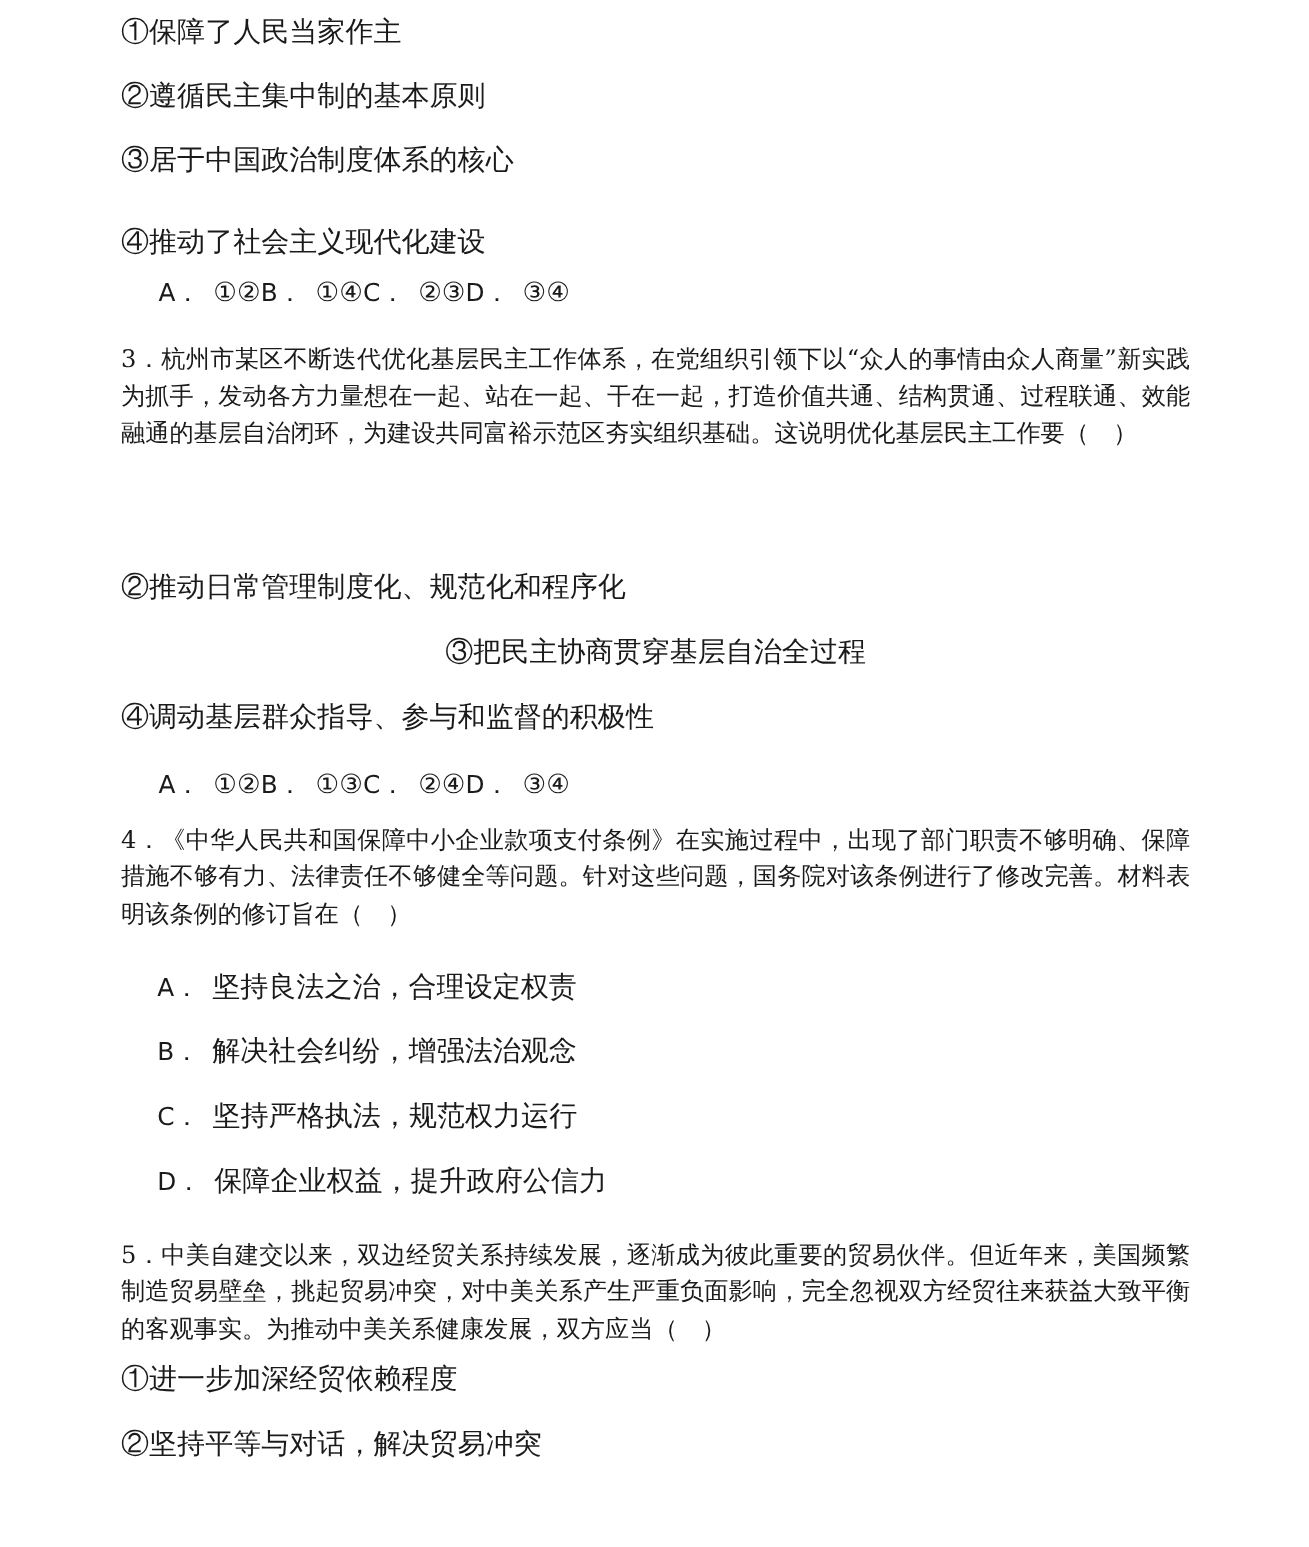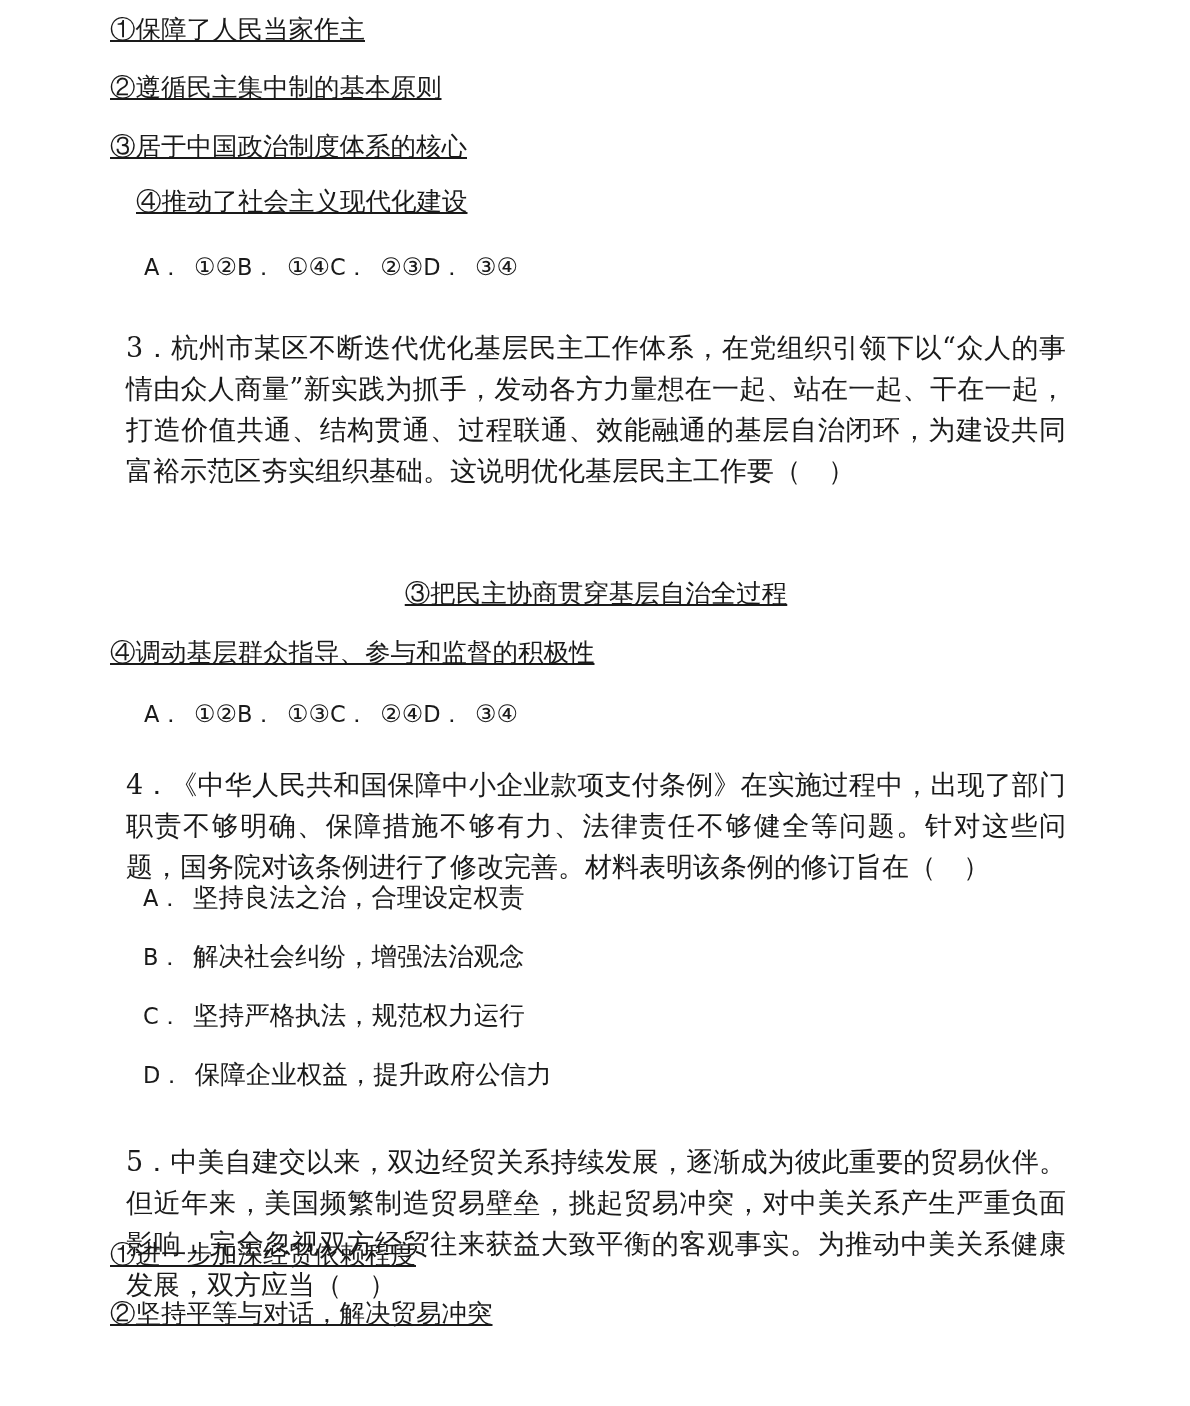--- a/index.html
+++ b/index.html
@@ -25,28 +25,27 @@
     padding: 0 108px 0 110px;
   }
 
   
   .item-line {
     font-size: 25.5px;
     line-height: 1.0;
     margin: 0;
     padding: 0;
     white-space: nowrap;
-    text-decoration: underline;
   }
 
   
   .stem {
-    font-size: 27px;
+    font-size: 22px;
     line-height: 1.52;
-    margin: 16px;
+    margin: 0;
     text-align: justify;
     text-justify: inter-ideograph;
     text-indent: 0;
   }
 
   
   .opt-row {
     font-size: 25.5px;
     line-height: 1.0;
     margin: 1px;
@@ -83,32 +82,35 @@
 
   <div class="row" style="top:17px;">
     <p class="item-line">①保障了人民当家作主</p>
   </div>
   <div class="row" style="top:134px;">
     <p class="item-line">③居于中国政治制度体系的核心</p>
   </div>
   <div class="row" style="top:75px;">
     <p class="item-line">②遵循民主集中制的基本原则</p>
   </div>
-  <div class="row" style="top:189px;margin-left:26px;">
+  <div class="row" style="top:208px;">
     <p class="item-line">④推动了社会主义现代化建设</p>
   </div>
 
   <div class="row" style="top:253px;">
     <p class="opt-row"><span class="opt-letter">A．</span><span class="opt-gap"></span><span class="circ">①②</span><span class="opt-letter">B．</span><span class="opt-gap"></span><span class="circ">①④</span><span class="opt-letter">C．</span><span class="opt-gap"></span><span class="circ">②③</span><span class="opt-letter">D．</span><span class="opt-gap"></span><span class="circ">③④</span></p>
   </div>
 
   <div class="row" style="top:311px;">
     <p class="stem">3．杭州市某区不断迭代优化基层民主工作体系，在党组织引领下以“众人的事情由众人商量”新实践为抓手，发动各方力量想在一起、站在一起、干在一起，打造价值共通、结构贯通、过程联通、效能融通的基层自治闭环，为建设共同富裕示范区夯实组织基础。这说明优化基层民主工作要（　）</p>
   </div>
 
+  <div class="row" style="top:522px;">
+    <p class="item-line">②推动日常管理制度化、规范化和程序化</p>
+  </div>
   <div class="row" style="top:581px;text-align:center;">
     <p class="item-line">③把民主协商贯穿基层自治全过程</p>
   </div>
   <div class="row" style="top:640px;">
     <p class="item-line">④调动基层群众指导、参与和监督的积极性</p>
   </div>
 
   <div class="row" style="top:700px;">
     <p class="opt-row"><span class="opt-letter">A．</span><span class="opt-gap"></span><span class="circ">①②</span><span class="opt-letter">B．</span><span class="opt-gap"></span><span class="circ">①③</span><span class="opt-letter">C．</span><span class="opt-gap"></span><span class="circ">②④</span><span class="opt-letter">D．</span><span class="opt-gap"></span><span class="circ">③④</span></p>
   </div>

